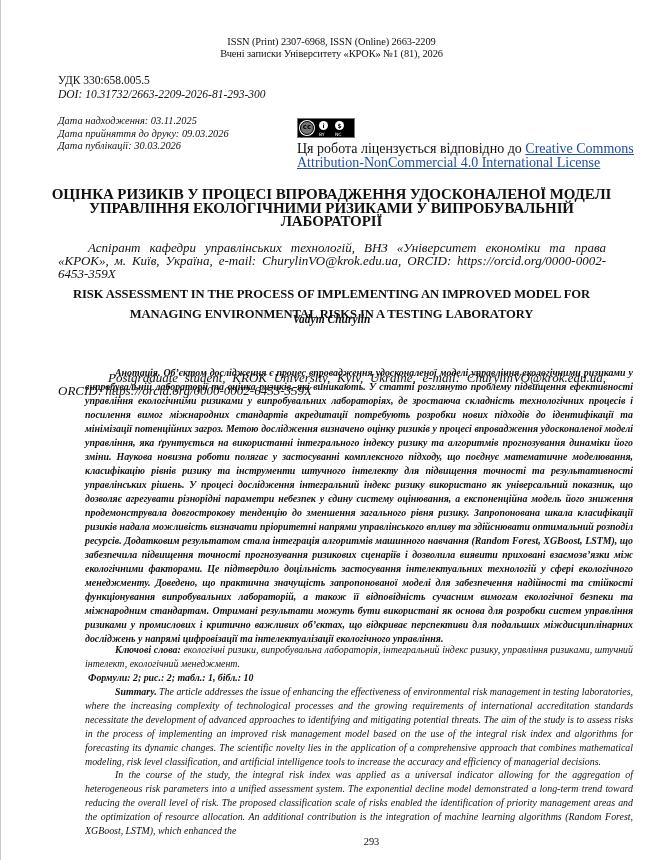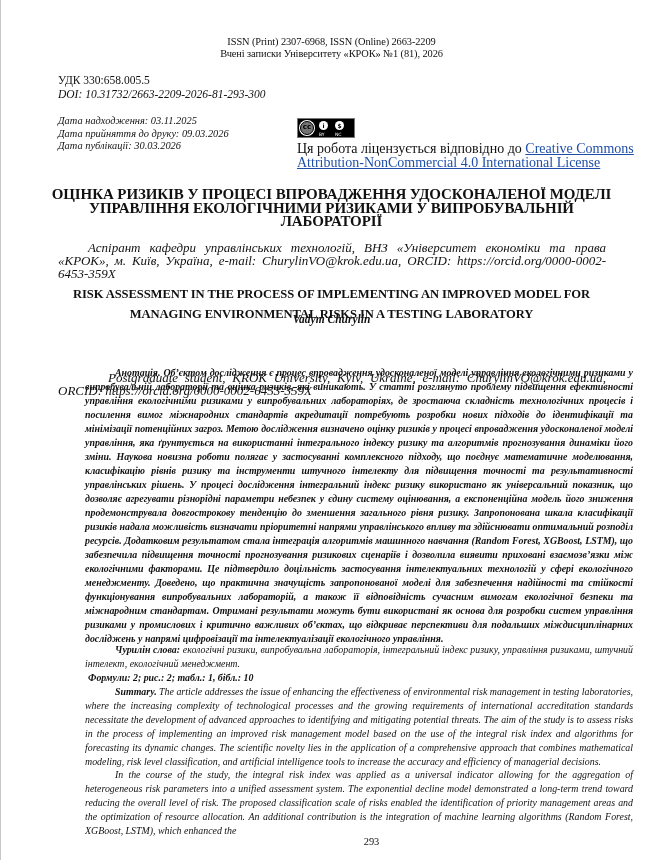--- a/index.html
+++ b/index.html
@@ -84,21 +84,21 @@
 
   <div class="title-en">RISK ASSESSMENT IN THE PROCESS OF IMPLEMENTING AN IMPROVED MODEL FOR MANAGING ENVIRONMENTAL RISKS IN A TESTING LABORATORY</div>
   <div class="author-en">Vadym Churylin</div>
   <div class="aff aff-en">Postgraduate student, KROK University, Kyiv, Ukraine, e-mail: ChurylinVO@krok.edu.ua, ORCID: https://orcid.org/0000-0002-6453-359X</div>
 
   <div class="abstract abs-ua">
     <p><span class="lead">Анотація.</span><span> Об’єктом дослідження є процес впровадження удосконаленої моделі управління екологічними ризиками у випробувальній лабораторії та оцінка ризиків, які виникають. У статті розглянуто проблему підвищення ефективності управління екологічними ризиками у випробувальних лабораторіях, де зростаюча складність технологічних процесів і посилення вимог міжнародних стандартів акредитації потребують розробки нових підходів до ідентифікації та мінімізації потенційних загроз. Метою дослідження визначено оцінку ризиків у процесі впровадження удосконаленої моделі управління, яка ґрунтується на використанні інтегрального індексу ризику та алгоритмів прогнозування динаміки його зміни. Наукова новизна роботи полягає у застосуванні комплексного підходу, що поєднує математичне моделювання, класифікацію рівнів ризику та інструменти штучного інтелекту для підвищення точності та результативності управлінських рішень. У процесі дослідження інтегральний індекс ризику використано як універсальний показник, що дозволяє агрегувати різнорідні параметри небезпек у єдину систему оцінювання, а експоненційна модель його зниження продемонструвала довгострокову тенденцію до зменшення загального рівня ризику. Запропонована шкала класифікації ризиків надала можливість визначати пріоритетні напрями управлінського впливу та здійснювати оптимальний розподіл ресурсів. Додатковим результатом стала інтеграція алгоритмів машинного навчання (Random Forest, XGBoost, LSTM), що забезпечила підвищення точності прогнозування ризикових сценаріїв і дозволила виявити приховані взаємозв’язки між екологічними факторами. Це підтвердило доцільність застосування інтелектуальних технологій у сфері екологічного менеджменту. Доведено, що практична значущість запропонованої моделі для забезпечення надійності та стійкості функціонування випробувальних лабораторій, а також її відповідність сучасним вимогам екологічної безпеки та міжнародним стандартам. Отримані результати можуть бути використані як основа для розробки систем управління ризиками у промислових і критично важливих об’єктах, що відкриває перспективи для подальших міждисциплінарних досліджень у напрямі цифровізації та інтелектуалізації екологічного управління.</span></p>
   </div>
 
   <div class="abstract kw">
-    <p><span class="kwlabel">Чурилін слова:</span><span class="kwtext"> екологічні ризики, випробувальна лабораторія, інтегральний індекс ризику, управління ризиками, штучний інтелект, екологічний менеджмент.</span></p>
+    <p><span class="kwlabel">Ключові слова:</span><span class="kwtext"> екологічні ризики, випробувальна лабораторія, інтегральний індекс ризику, управління ризиками, штучний інтелект, екологічний менеджмент.</span></p>
   </div>
 
   <div class="formulas">Формули: 2; рис.: 2; табл.: 1, бібл.: 10</div>
 
   <div class="abstract abs-en">
     <p><span class="lead">Summary.</span><span> The article addresses the issue of enhancing the effectiveness of environmental risk management in testing laboratories, where the increasing complexity of technological processes and the growing requirements of international accreditation standards necessitate the development of advanced approaches to identifying and mitigating potential threats. The aim of the study is to assess risks in the process of implementing an improved risk management model based on the use of the integral risk index and algorithms for forecasting its dynamic changes. The scientific novelty lies in the application of a comprehensive approach that combines mathematical modeling, risk level classification, and artificial intelligence tools to increase the accuracy and efficiency of managerial decisions.</span></p>
   </div>
   <div class="abstract abs-en2">
     <p>In the course of the study, the integral risk index was applied as a universal indicator allowing for the aggregation of heterogeneous risk parameters into a unified assessment system. The exponential decline model demonstrated a long-term trend toward reducing the overall level of risk. The proposed classification scale of risks enabled the identification of priority management areas and the optimization of resource allocation. An additional contribution is the integration of machine learning algorithms (Random Forest, XGBoost, LSTM), which enhanced the</p>
   </div>

